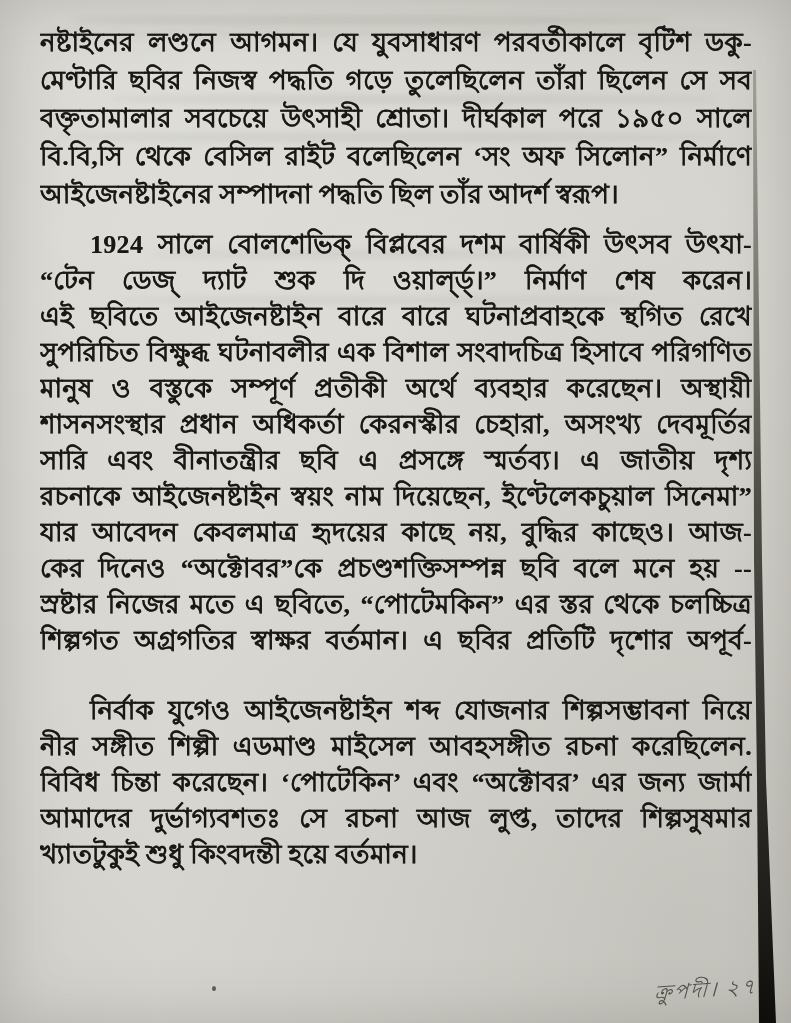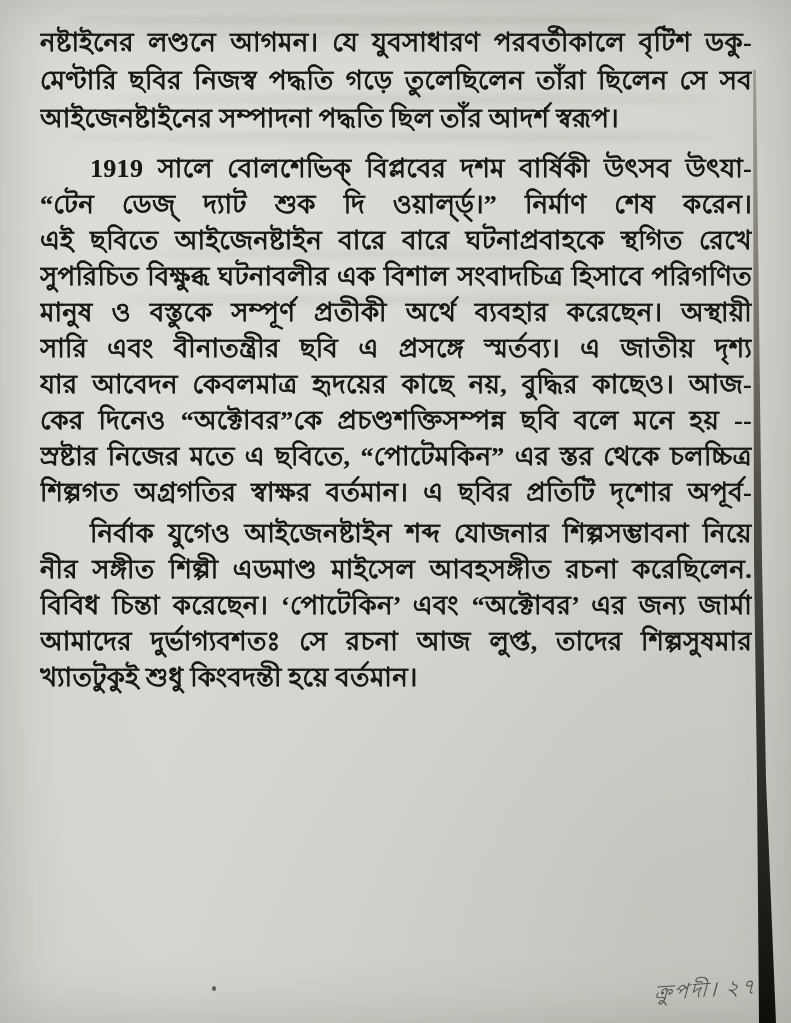--- a/index.html
+++ b/index.html
@@ -34,21 +34,21 @@
     width:712px;
     color:#191815;
     font-size:26px;
     font-weight:600;
     letter-spacing:.3px;
     text-shadow:0 0 .6px rgba(20,18,14,.55);
   }
   .para{margin:0;}
   .para-1 .line{line-height:38px;height:38px;}
   .para-2{margin-top:13px;}
-  .para-3{margin-top:5px;}
+  .para-3{margin-top:34px;}
   .para-2 .line,.para-3 .line{line-height:36px;height:36px;}
   .line{
     text-align:justify;
     text-align-last:justify;
     white-space:normal;
     overflow:hidden;
   }
   .line.last{text-align-last:left;}
   .line.indent{padding-left:50px;}
   .footer{
@@ -79,29 +79,33 @@
   <div class="smudge s2"></div>
   <div class="smudge s3"></div>
   <div class="smudge s4"></div>
   <div class="smudge s5"></div>
   <div class="smudge s6"></div>
 
   <div class="text-block" id="paragraphs">
       <div class="para para-1">
         <div class="line">নষ্টাইনের লণ্ডনে আগমন। যে যুবসাধারণ পরবর্তীকালে বৃটিশ ডকু-</div>
         <div class="line">মেণ্টারি ছবির নিজস্ব পদ্ধতি গড়ে তুলেছিলেন তাঁরা ছিলেন সে সব</div>
+        <div class="line">বক্তৃতামালার সবচেয়ে উৎসাহী শ্রোতা। দীর্ঘকাল পরে ১৯৫০ সালে</div>
+        <div class="line">বি.বি,সি থেকে বেসিল রাইট বলেছিলেন ‘সং অফ সিলোন” নির্মাণে</div>
         <div class="line last">আইজেনষ্টাইনের সম্পাদনা পদ্ধতি ছিল তাঁর আদর্শ স্বরূপ।</div>
       </div>
       <div class="para para-2">
-        <div class="line indent">1919 সালে বোলশেভিক্ বিপ্লবের দশম বার্ষিকী উৎসব উৎযা-</div>
+        <div class="line indent">1924 সালে বোলশেভিক্ বিপ্লবের দশম বার্ষিকী উৎসব উৎযা-</div>
         <div class="line">“টেন ডেজ্‌ দ্যাট শুক দি ওয়ার্ল্ড্‌।” নির্মাণ শেষ করেন।</div>
         <div class="line">এই ছবিতে আইজেনষ্টাইন বারে বারে ঘটনাপ্রবাহকে স্থগিত রেখে</div>
         <div class="line">সুপরিচিত বিক্ষুব্ধ ঘটনাবলীর এক বিশাল সংবাদচিত্র হিসাবে পরিগণিত</div>
         <div class="line">মানুষ ও বস্তুকে সম্পূর্ণ প্রতীকী অর্থে ব্যবহার করেছেন। অস্থায়ী</div>
+        <div class="line">শাসনসংস্থার প্রধান অধিকর্তা কেরনস্কীর চেহারা, অসংখ্য দেবমূর্তির</div>
         <div class="line">সারি এবং বীনাতন্ত্রীর ছবি এ প্রসঙ্গে স্মর্তব্য। এ জাতীয় দৃশ্য</div>
+        <div class="line">রচনাকে আইজেনষ্টাইন স্বয়ং নাম দিয়েছেন, ইণ্টেলেকচুয়াল সিনেমা”</div>
         <div class="line">যার আবেদন কেবলমাত্র হৃদয়ের কাছে নয়, বুদ্ধির কাছেও। আজ-</div>
         <div class="line">কের দিনেও “অক্টোবর”কে প্রচণ্ডশক্তিসম্পন্ন ছবি বলে মনে হয় --</div>
         <div class="line">স্রষ্টার নিজের মতে এ ছবিতে, “পোটেমকিন” এর স্তর থেকে চলচ্চিত্র</div>
         <div class="line">শিল্পগত অগ্রগতির স্বাক্ষর বর্তমান। এ ছবির প্রতিটি দৃশোর অপূর্ব-</div>
       </div>
       <div class="para para-3">
         <div class="line indent">নির্বাক যুগেও আইজেনষ্টাইন শব্দ যোজনার শিল্পসম্ভাবনা নিয়ে</div>
         <div class="line">নীর সঙ্গীত শিল্পী এডমাণ্ড মাইসেল আবহসঙ্গীত রচনা করেছিলেন.</div>
         <div class="line">বিবিধ চিন্তা করেছেন। ‘পোটেকিন’ এবং “অক্টোবর’ এর জন্য জার্মা</div>
         <div class="line">আমাদের দুর্ভাগ্যবশতঃ সে রচনা আজ লুপ্ত, তাদের শিল্পসুষমার</div>

